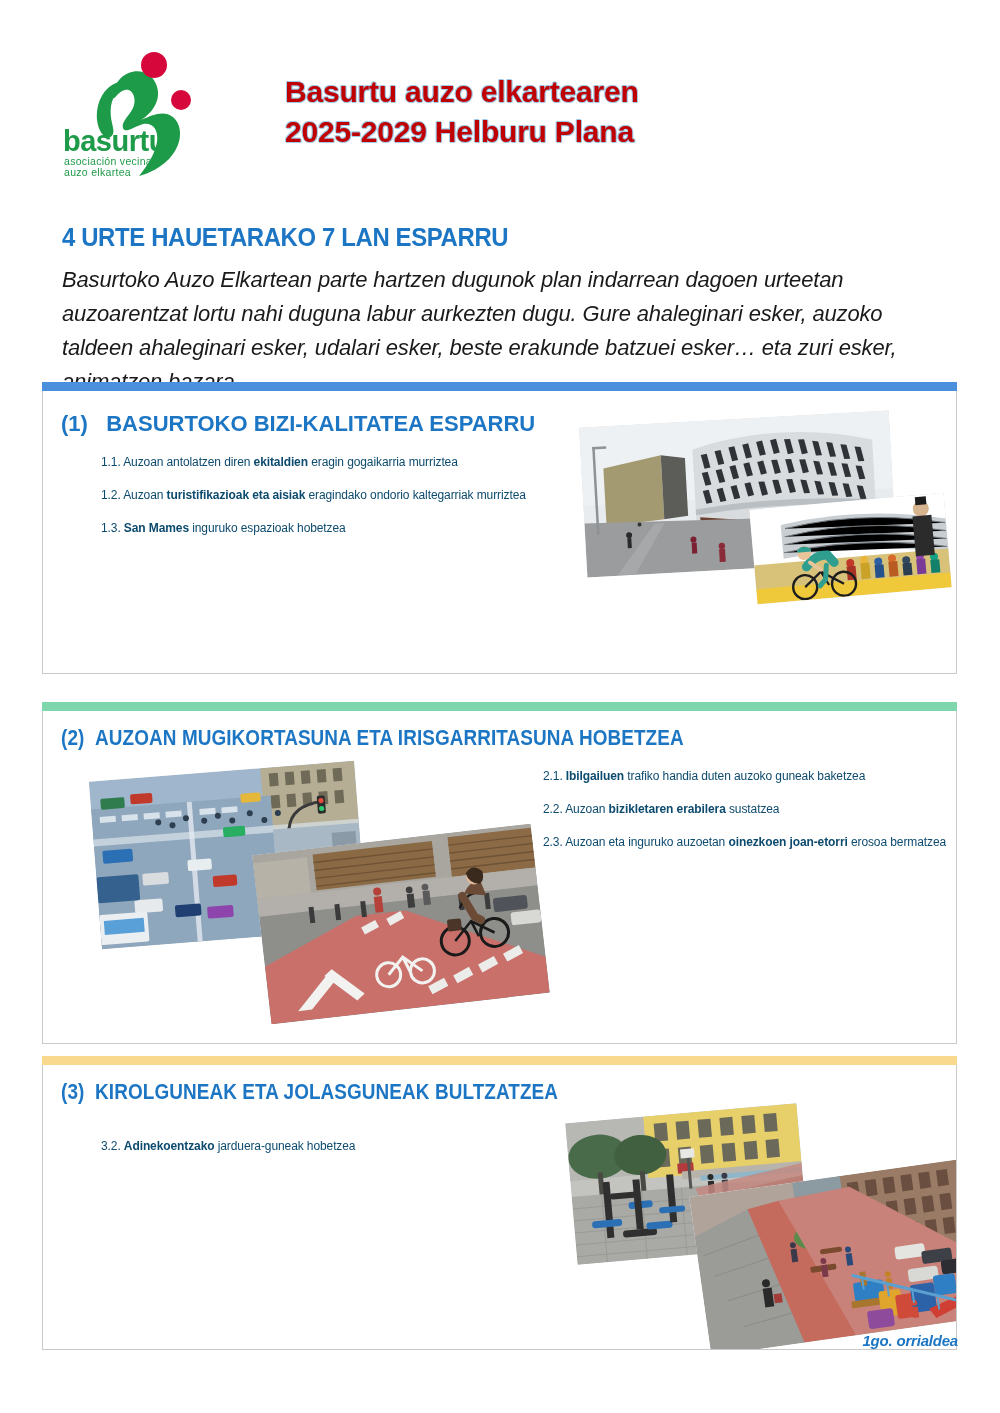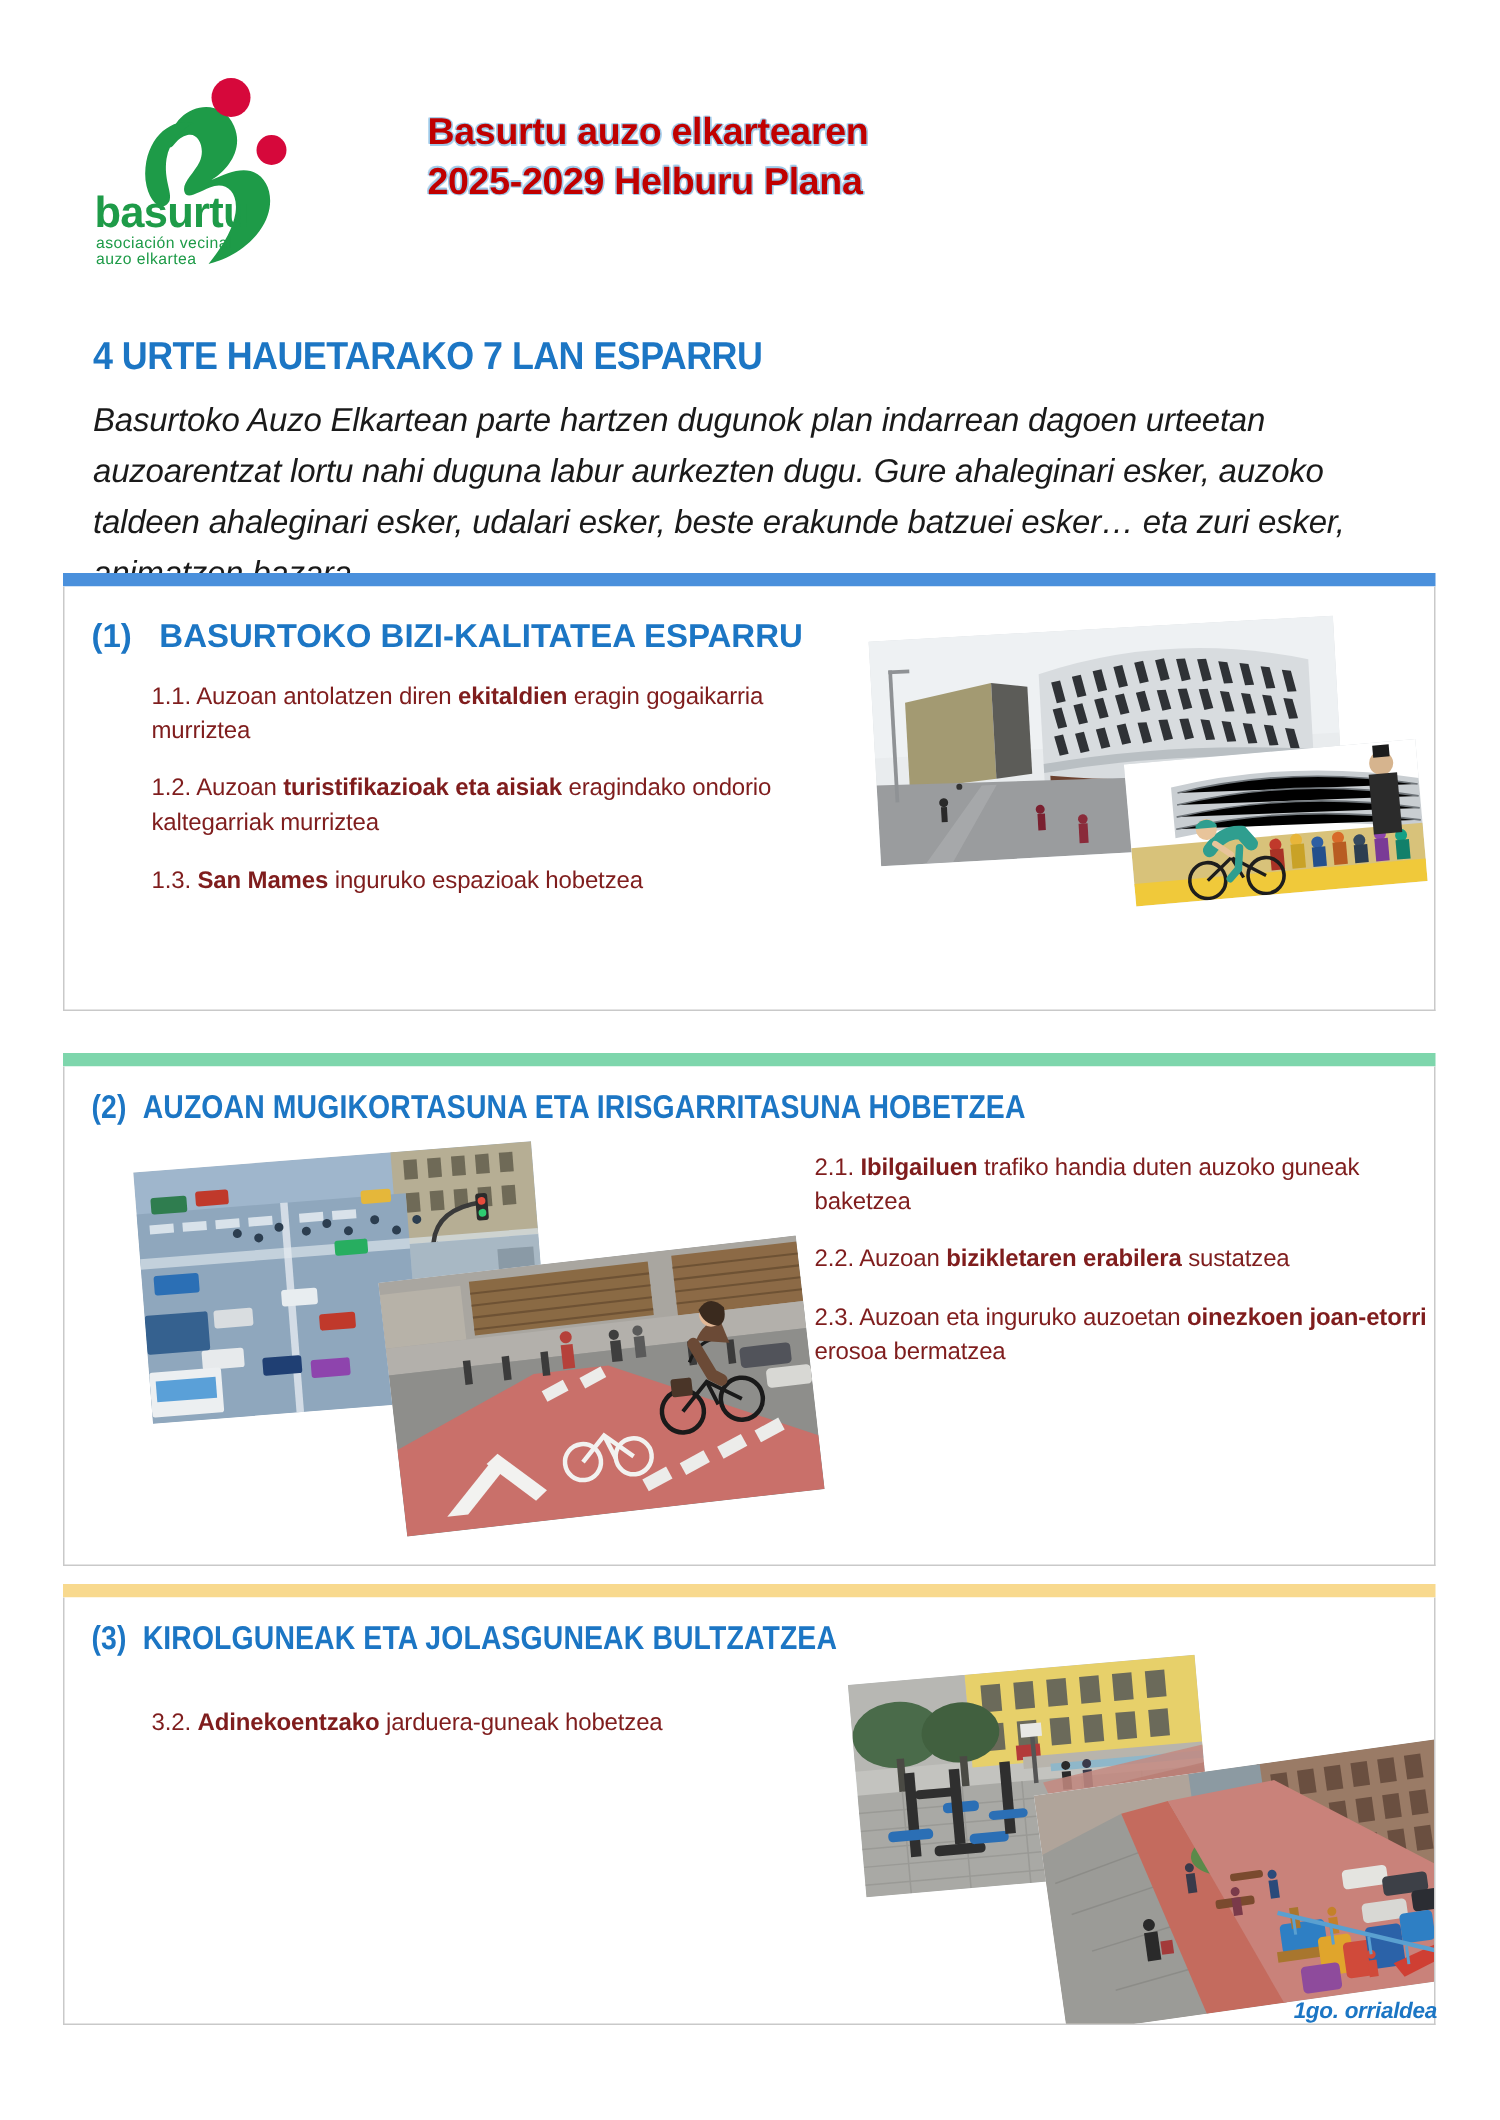--- a/index.html
+++ b/index.html
@@ -30,21 +30,21 @@
     width: 160px;
     height: 140px;
   }
   .logo-svg { display: block; }
 
   .doc-title {
     position: absolute;
     left: 285px;
     top: 72px;
     width: 640px;
-    font-size: 25px;
+    font-size: 30px;
     font-weight: bold;
     line-height: 1.33;
     color: #C00000;
     letter-spacing: -0.2px;
     text-shadow:
       -1px 0 0 #9ec9e8,
        1px 0 0 #9ec9e8,
        0 -1px 0 #9ec9e8,
        0  1px 0 #9ec9e8,
        1px 1px 0 #bcd9ef,
@@ -108,23 +108,23 @@
     letter-spacing: 0px;
   }
   .card-title.condensed {
     transform: scaleX(0.86);
     transform-origin: left center;
     letter-spacing: 0.1px;
   }
 
   .bullets {
     position: absolute;
-    font-size: 16px;
+    font-size: 12px;
     line-height: 1.42;
-    color: #7f1d1d;
+    color: #0c4a6e;
   }
   .bullets p {
     margin: 0 0 16px 0;
     letter-spacing: -0.1px;
   }
   .bullets p:last-child { margin-bottom: 0; }
   .bullets b { font-weight: bold; }
 
   
   .photo {

